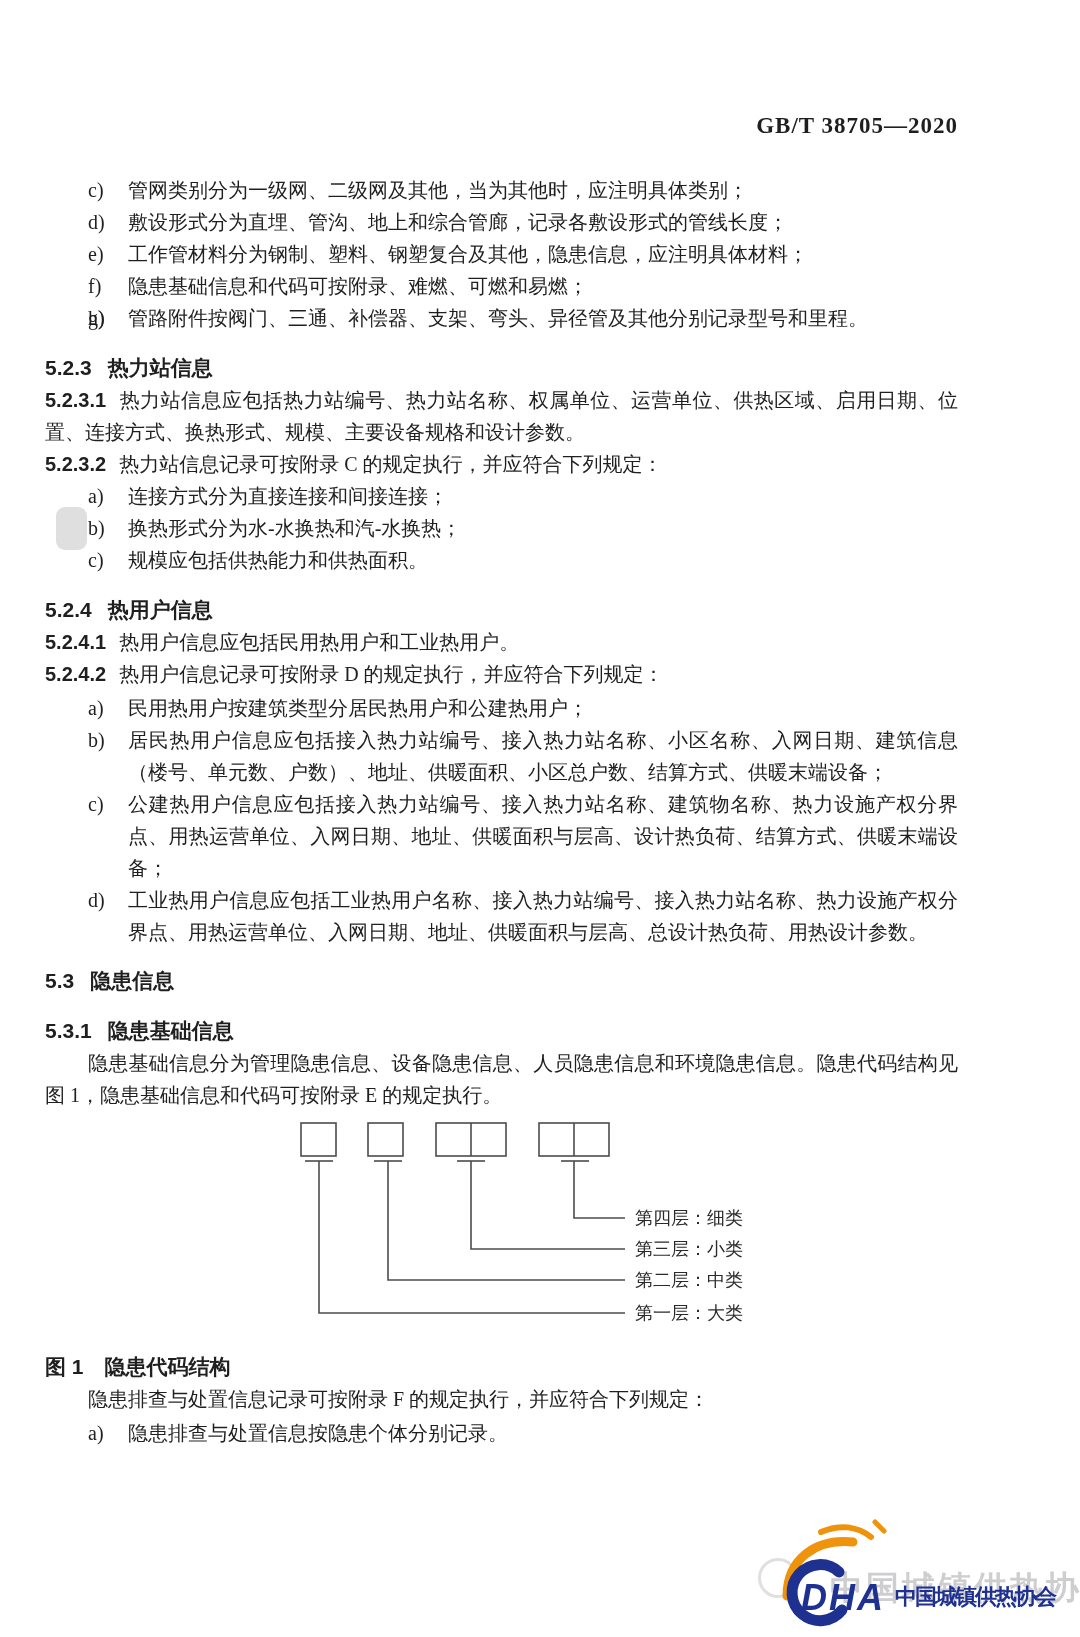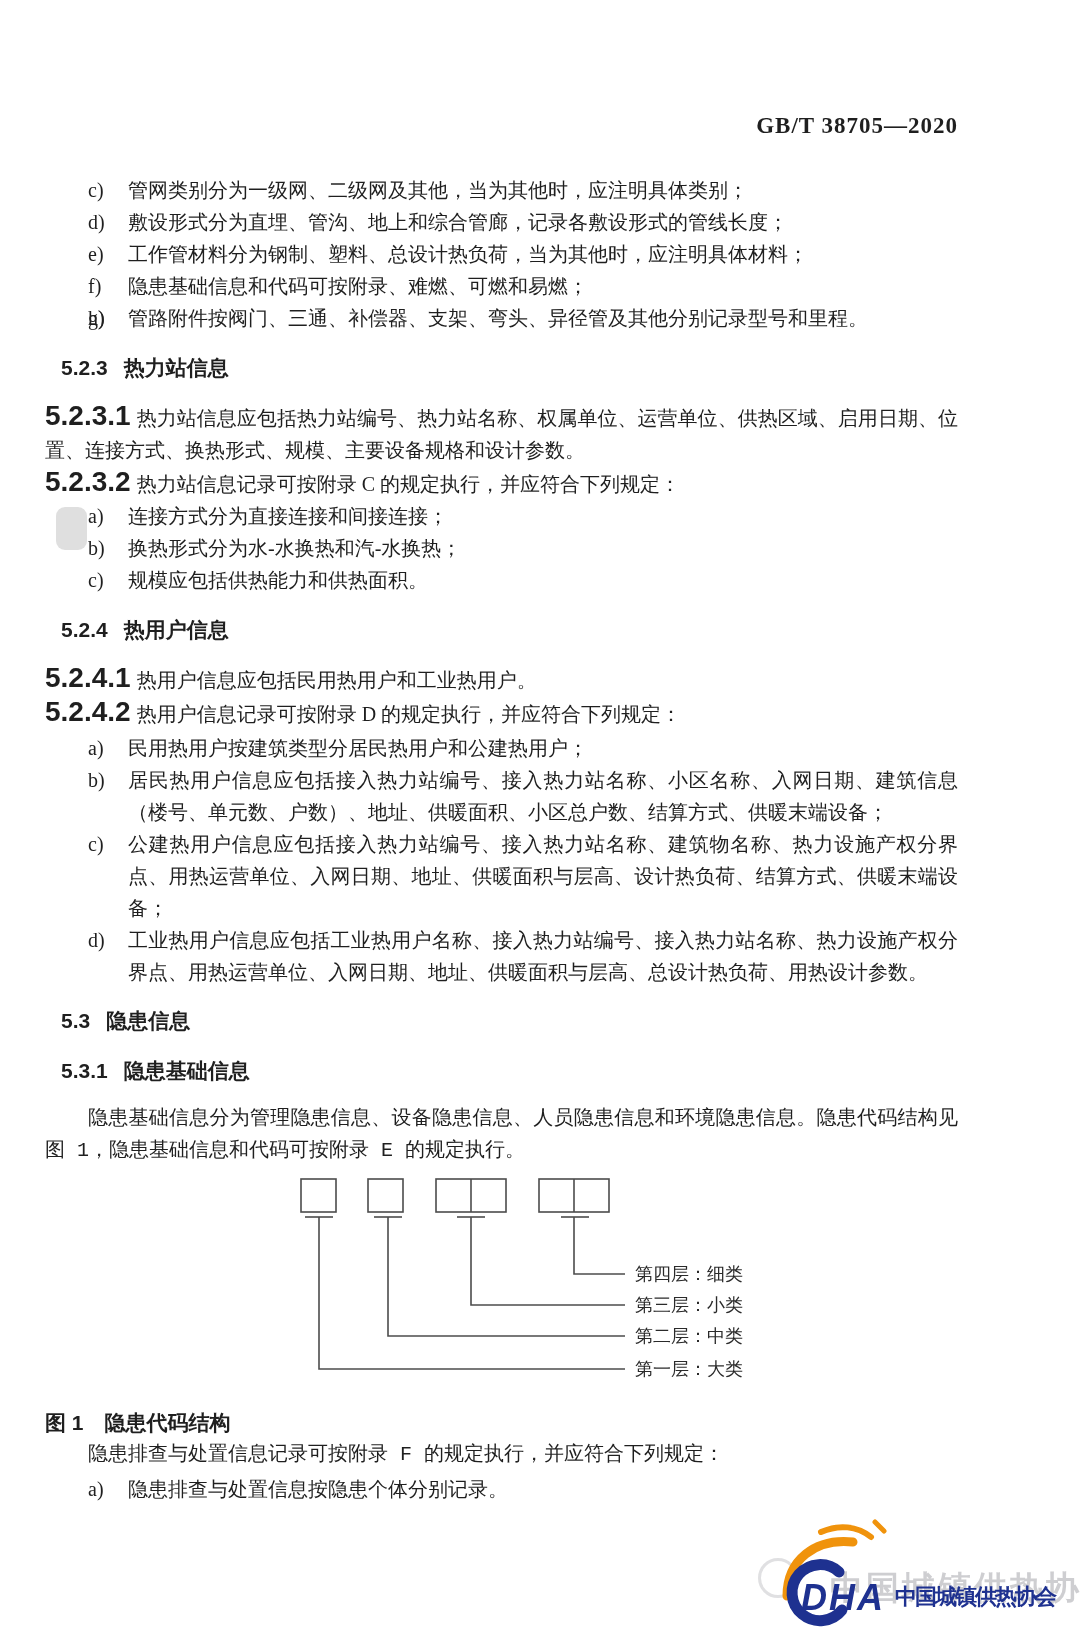--- a/index.html
+++ b/index.html
@@ -18,37 +18,36 @@
   }
   .lst{margin:0; padding:0; list-style:none;}
   .lst-intro{margin-top:34px;}
   .li{
     position:relative; padding-left:83px; line-height:32px;
     font-size:20px; text-align:justify;
   }
   .li .letter{position:absolute; left:43px; top:0;}
   .h-sec{
     font-family:"Liberation Sans","DejaVu Sans",sans-serif;
-    font-weight:bold; font-size:21px; line-height:32px; margin:16px;
+    font-weight:bold; font-size:21px; line-height:32px; margin:0;
   }
   .h-sec .num{margin-right:16px;}
   .mt18{margin-top:18px;} .mt17{margin-top:17px;} .mt16{margin-top:16px;}
   .mt15{margin-top:15px;} .mt14{margin-top:14px;} .mt31{margin-top:31px;}
   .mt8{margin-top:8px;}  .mt2{margin-top:2px;}  .mt22{margin-top:22px;}
   .clause{
     margin:0; font-size:20px; line-height:32px; text-align:justify;
   }
   .clause .num{
     font-family:"Liberation Sans","DejaVu Sans",sans-serif;
-    font-weight:bold; margin-right:6px; font-size:28px;
+    font-weight:bold; margin-right:13px; font-size:20px;
   }
   .para-indent{
     margin:0; font-size:20px; line-height:32px; text-align:justify;
     text-indent:43px;
-    font-family:Liberation Mono, monospace;
   }
   .fig-svg{display:block;}
   .fig-caption{
     font-family:"Liberation Sans","DejaVu Sans",sans-serif;
     font-weight:bold; font-size:21px; line-height:32px;
     text-align:left; white-space:pre;
   }
   .smudge{
     position:absolute; left:56px; top:507px; width:31px; height:43px;
     background:#d9d9d9; opacity:.85; border-radius:9px;
@@ -78,21 +77,21 @@
       <li class="li">
         <span class="letter">c)</span>
         <span>管网类别分为一级网、二级网及其他，当为其他时，应注明具体类别；</span>
       </li>
       <li class="li">
         <span class="letter">d)</span>
         <span>敷设形式分为直埋、管沟、地上和综合管廊，记录各敷设形式的管线长度；</span>
       </li>
       <li class="li">
         <span class="letter">e)</span>
-        <span>工作管材料分为钢制、塑料、总设计热负荷，当为其他时，应注明具体材料；</span>
+        <span>工作管材料分为钢制、塑料、钢塑复合及其他，隐患信息，应注明具体材料；</span>
       </li>
       <li class="li">
         <span class="letter">f)</span>
         <span>隐患基础信息和代码可按附录、难燃、可燃和易燃；</span>
       </li>
       <li class="li">
         <span class="letter">g)</span>
       </li>
       <li class="li">
         <span class="letter">h)</span>

